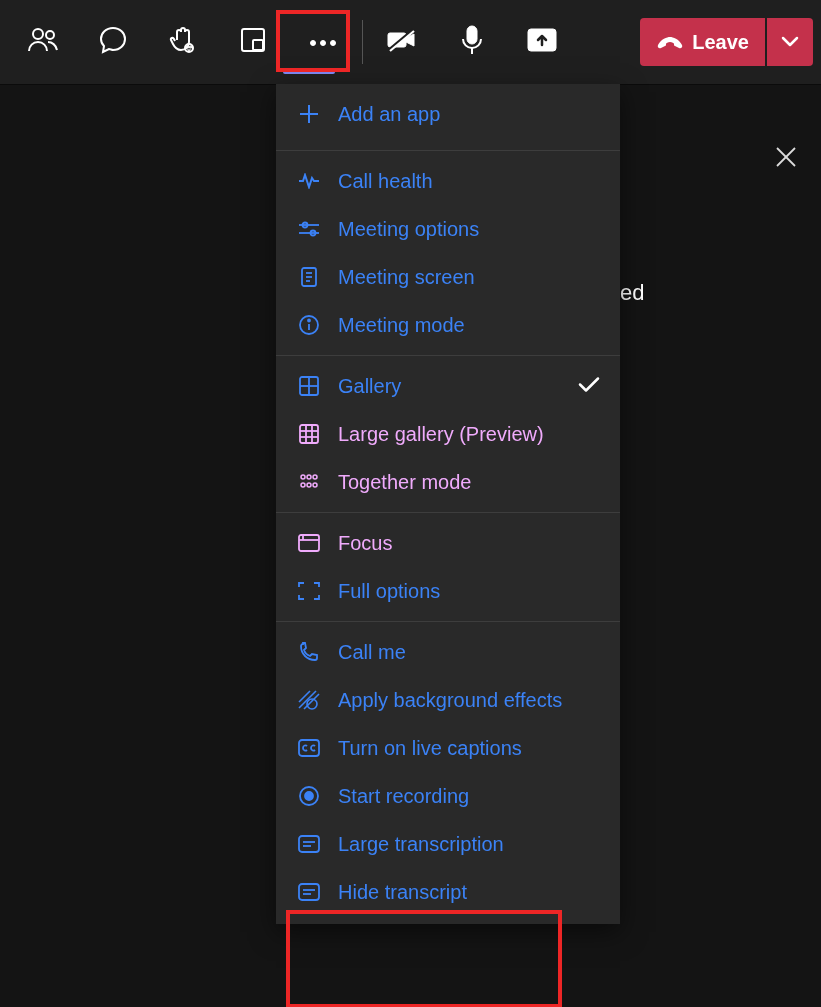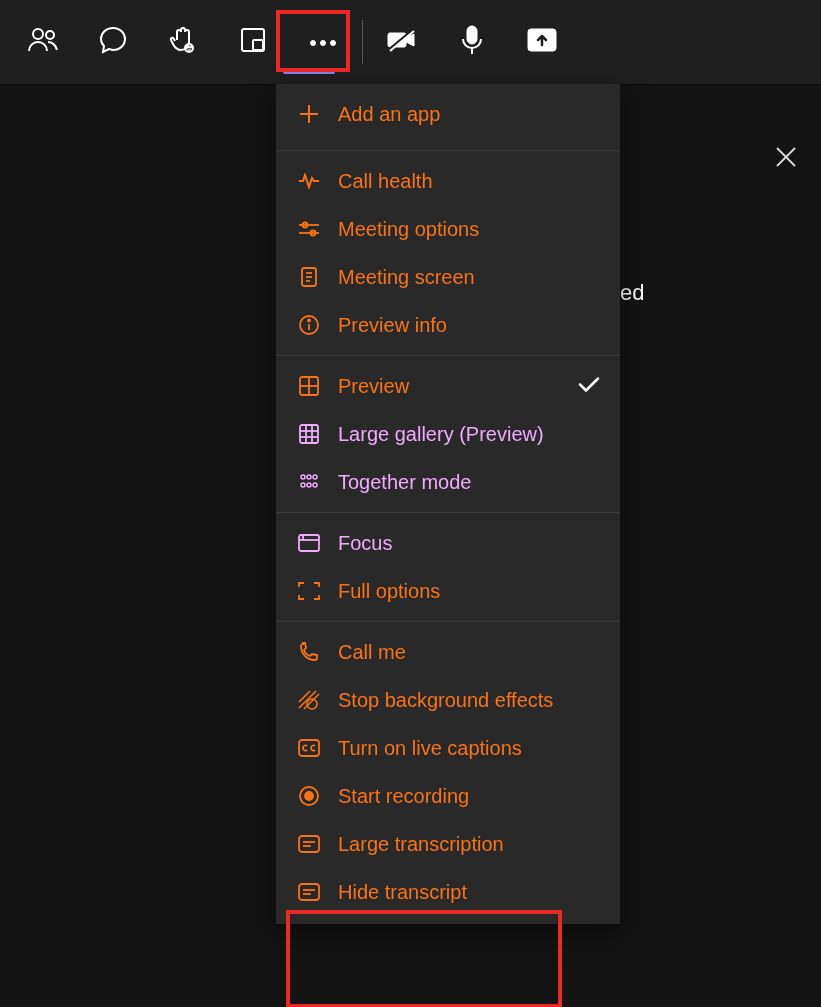--- a/index.html
+++ b/index.html
@@ -131,21 +131,21 @@
     background: #3d3d3d;
     margin: 6px 0;
   }
   .mitem {
     display: flex;
     align-items: center;
     height: 48px;
     padding: 0 22px 0 22px;
     gap: 18px;
     font-size: 20px;
-    color: #f97316;
+    color: #3b82f6;
     cursor: pointer;
     position: relative;
   }
   .mitem.tall { height: 60px; }
   .mitem.disabled { color: #f0abfc; cursor: default; }
   .mitem .icon {
     width: 22px;
     height: 22px;
     flex-shrink: 0;
     display: flex;
@@ -244,20 +244,37 @@
   </div>
   <div class="tbtn">
     <span class="icon">
       <svg width="30" height="24" viewBox="0 0 30 24">
           <rect x="1" y="1" width="28" height="22" rx="3" fill="#fff"></rect>
           <path d="M15 17V8m0 0l-4 4m4-4l4 4" stroke="#1f1f1f" stroke-width="2.5" fill="none" stroke-linecap="round" stroke-linejoin="round"></path>
         </svg>
     </span>
   </div>
 
+  <div class="leave-wrap">
+    <div class="leave-main">
+      <span class="icon">
+        <svg width="28" height="14" viewBox="0 0 28 14">
+            <path d="M2 10c3-6 9-8 12-8s9 2 12 8c1 2-1 4-3 3l-4-2c-1 0-1-1-1-2 0-1-2-2-4-2s-4 1-4 2c0 1 0 2-1 2l-4 2c-2 1-4-1-3-3z" fill="#fff"></path>
+          </svg>
+      </span>
+      <span>Leave</span>
+    </div>
+    <div class="leave-caret">
+      <span class="icon">
+        <svg width="18" height="12" viewBox="0 0 18 12" stroke="#fff" stroke-width="2.5" fill="none" stroke-linecap="round" stroke-linejoin="round">
+            <path d="M2 3l7 7 7-7"></path>
+          </svg>
+      </span>
+    </div>
+  </div>
 </div>
 
 <div class="more-highlight"></div>
 <div class="more-underline"></div>
 
 <div class="close-x">
   <span>
     <svg width="22" height="22" viewBox="0 0 22 22" stroke-width="1.8">
         <line x1="2" y1="2" x2="20" y2="20"></line>
         <line x1="20" y1="2" x2="2" y2="20"></line>
@@ -315,34 +332,34 @@
   </div>
 
   <div class="mitem">
     <span class="icon">
       <svg width="22" height="22" viewBox="0 0 22 22" stroke-width="1.8">
           <circle cx="11" cy="11" r="9"></circle>
           <line x1="11" y1="10" x2="11" y2="16"></line>
           <circle cx="11" cy="6.5" r="1" fill="currentColor"></circle>
         </svg>
     </span>
-    <span>Preview info</span>
+    <span>Meeting mode</span>
   </div>
 
   <div class="mgrp-sep"></div>
 
   <div class="mitem">
     <span class="icon">
       <svg width="20" height="20" viewBox="0 0 20 20" stroke-width="1.8">
           <rect x="1" y="1" width="18" height="18" rx="2"></rect>
           <line x1="10" y1="1" x2="10" y2="19"></line>
           <line x1="1" y1="10" x2="19" y2="10"></line>
         </svg>
     </span>
-    <span>Preview</span>
+    <span>Gallery</span>
     <span class="checkmark">
       <svg width="22" height="16" viewBox="0 0 22 16" stroke="#fff" stroke-width="2.5" fill="none" stroke-linecap="round" stroke-linejoin="round">
           <path d="M2 8l6 6L20 2"></path>
         </svg>
     </span>
   </div>
 
   <div class="mitem disabled">
     <span class="icon">
       <svg width="20" height="20" viewBox="0 0 20 20" stroke-width="1.8">
@@ -405,21 +422,21 @@
 
   <div class="mitem">
     <span class="icon">
       <svg width="22" height="20" viewBox="0 0 22 20" stroke-width="1.6">
           <line x1="1" y1="18" x2="18" y2="1"></line>
           <line x1="6" y1="19" x2="21" y2="4"></line>
           <line x1="1" y1="12" x2="12" y2="1"></line>
           <circle cx="14" cy="14" r="5"></circle>
         </svg>
     </span>
-    <span>Stop background effects</span>
+    <span>Apply background effects</span>
   </div>
 
   <div class="mitem">
     <span class="icon">
       <svg width="22" height="18" viewBox="0 0 22 18" stroke-width="1.8">
           <rect x="1" y="1" width="20" height="16" rx="3"></rect>
           <path d="M9 7c-1-1-4-1-4 2s3 3 4 2M17 7c-1-1-4-1-4 2s3 3 4 2"></path>
         </svg>
     </span>
     <span>Turn on live captions</span>

